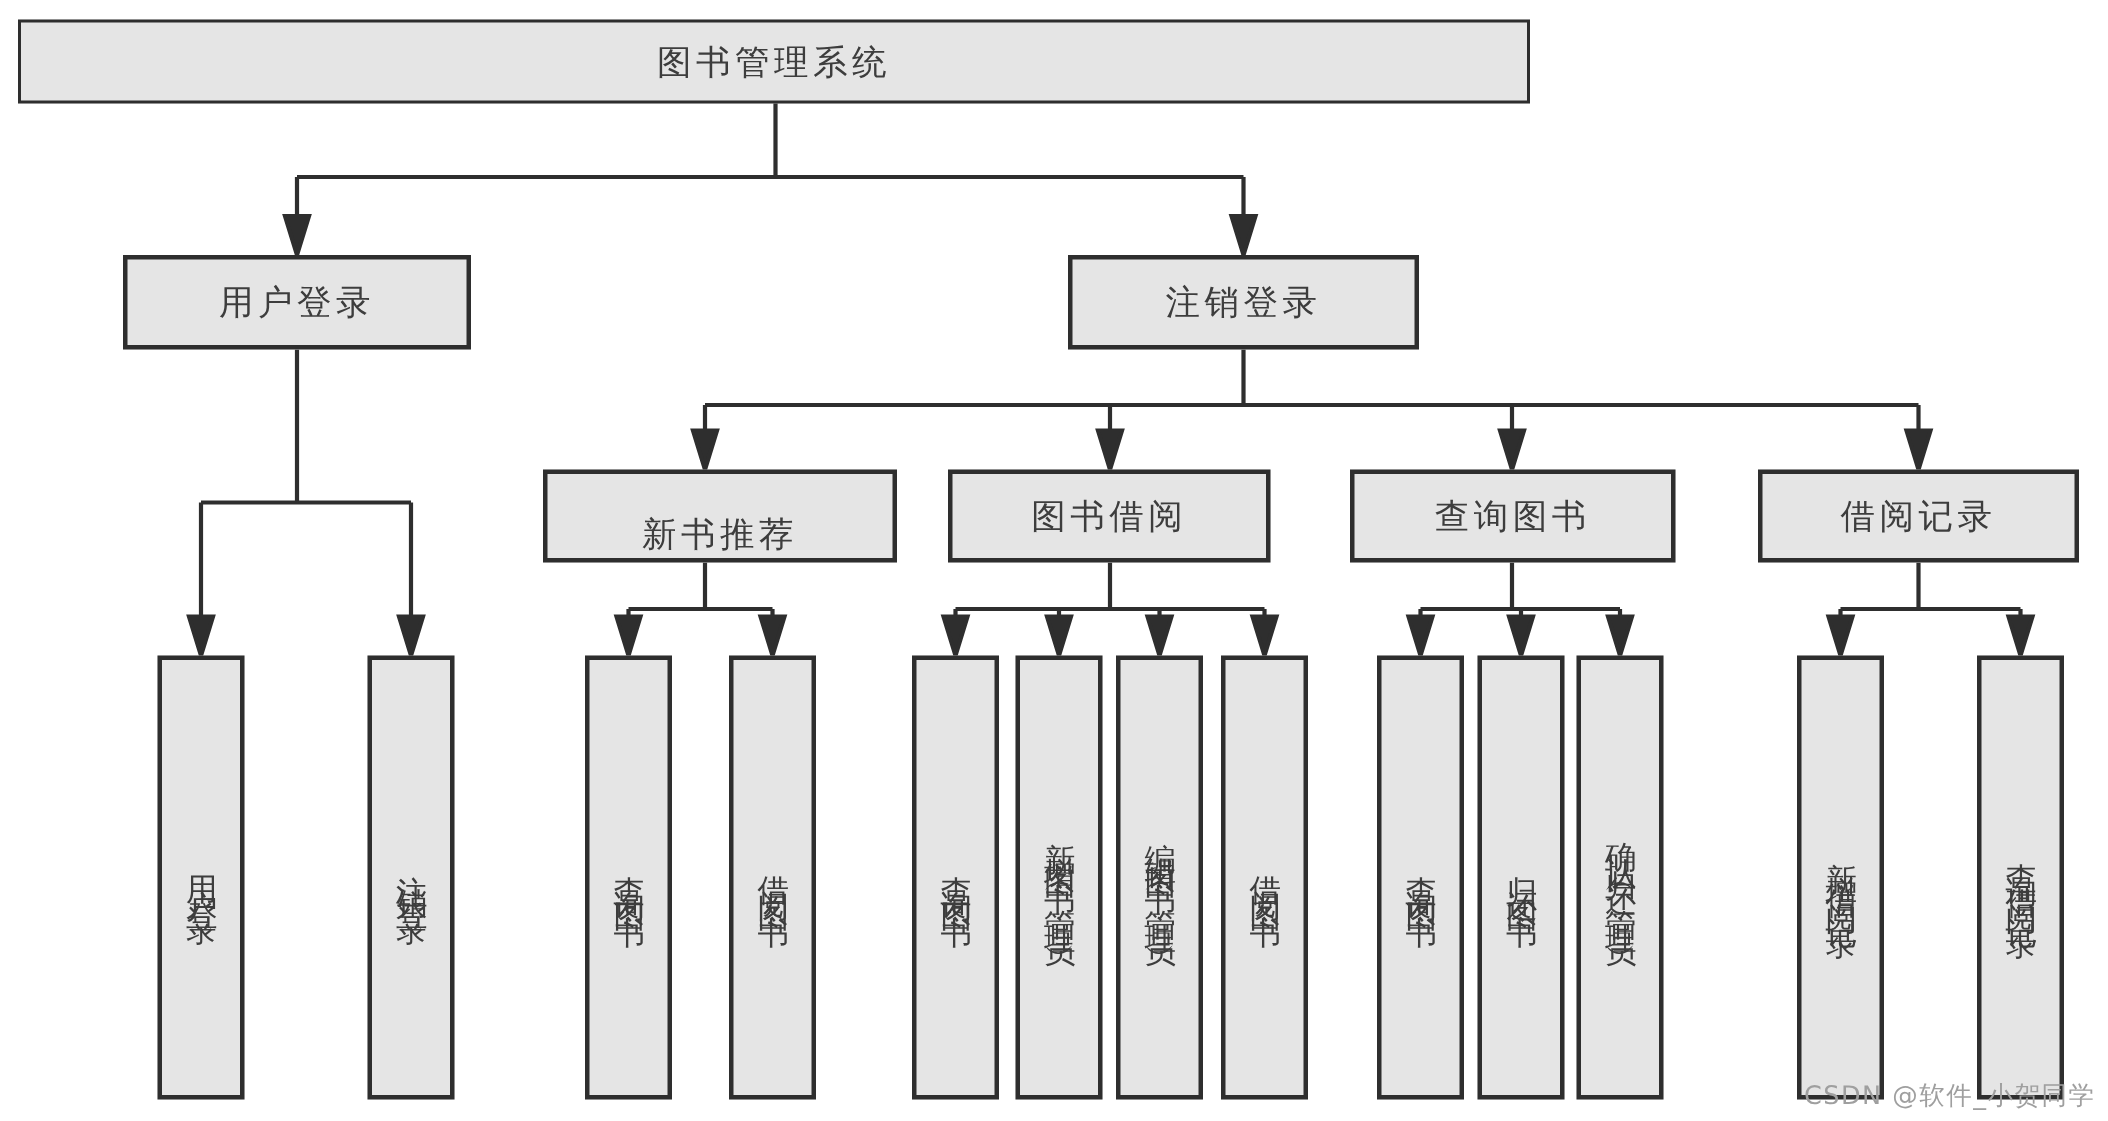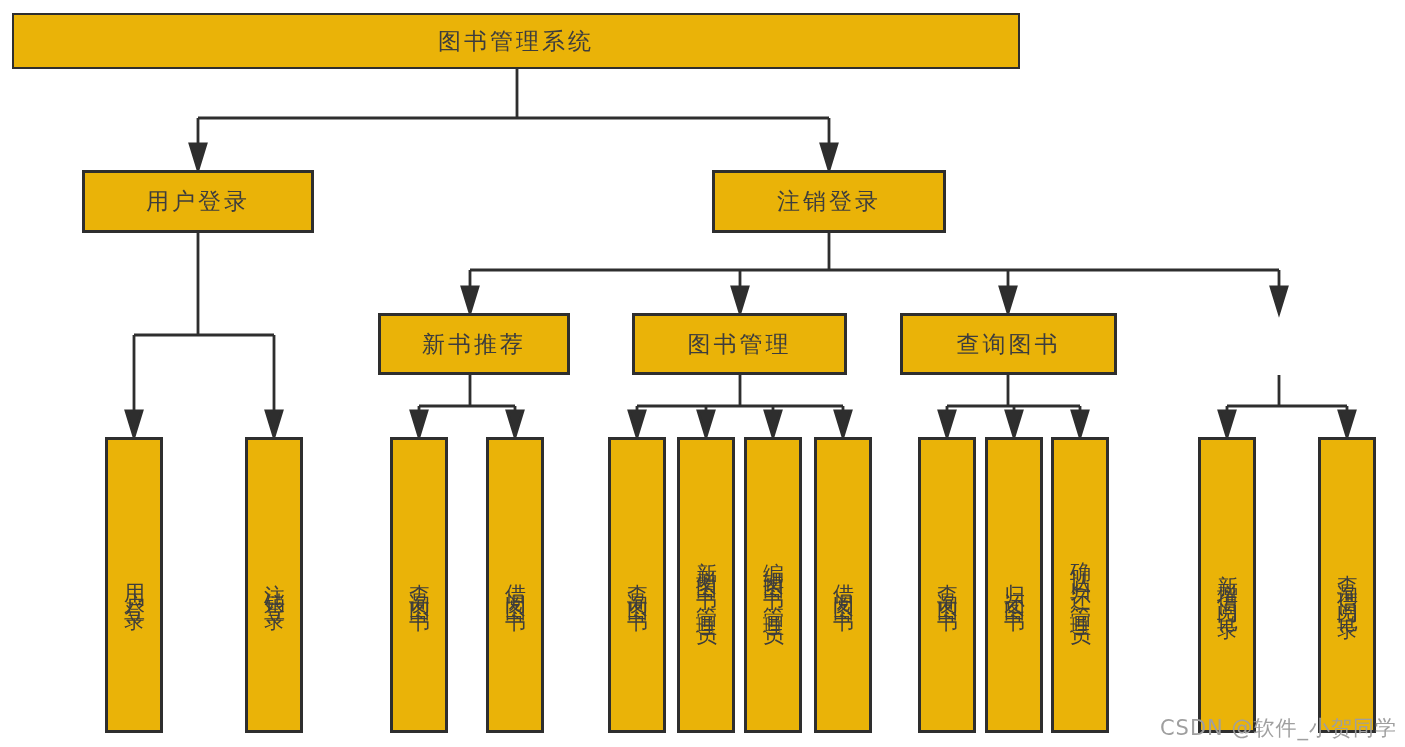--- a/index.html
+++ b/index.html
@@ -2,34 +2,34 @@
 <html><head>
 <meta charset="utf-8">
 <style>
   html,body{margin:0;padding:0;background:#ffffff;}
   .stage{
     position:relative;width:1405px;height:747px;background:#ffffff;
     font-family:"DejaVu Sans",sans-serif;overflow:hidden;
   }
   .connectors{position:absolute;left:0;top:0;z-index:1;}
   .box{
-    position:absolute;box-sizing:border-box;background:#eab308;
+    position:absolute;box-sizing:border-box;background:#e5e5e5;
     border:3px solid #2e2e2e;display:flex;align-items:center;justify-content:center;
     color:#3d3d3d;z-index:2;
   }
   .root{border-width:2px;}
   .hlabel{font-size:23px;letter-spacing:3px;white-space:nowrap;}
   .leaf{top:437px;width:58px;height:296px;}
   .vtext{
     writing-mode:vertical-rl;text-orientation:mixed;
     font-size:21px;letter-spacing:9px;line-height:1;white-space:nowrap;
   }
   .watermark{
     position:absolute;right:8px;bottom:5px;z-index:3;
-    color:#9f9f9f;font-size:21px;letter-spacing:1px;white-space:nowrap;
+    color:#9f9f9f;font-size:17px;letter-spacing:1px;white-space:nowrap;
   }
 </style>
 </head>
 <body>
 
 <div class="stage">
 
   <svg class="connectors" width="1405" height="747" viewBox="0 0 1405 747">
     <g stroke="#2e2e2e" stroke-width="2.8" fill="#2e2e2e">
       <path d="M517 68V118 M198 118H829 M198 118V150 M829 118V150" fill="none"></path>
@@ -77,28 +77,31 @@
     <span class="hlabel">图书管理系统</span>
   </div>
 
   <div class="box" style="left:82px;top:170px;width:232px;height:63px;">
     <span class="hlabel">用户登录</span>
   </div>
   <div class="box" style="left:712px;top:170px;width:234px;height:63px;">
     <span class="hlabel">注销登录</span>
   </div>
 
-  <div class="box" style="left:378px;top:313px;width:192px;height:62px;">
+  <div class="box" style="left:362px;top:313px;width:236px;height:62px;align-items:flex-end;">
     <span class="hlabel">新书推荐</span>
   </div>
   <div class="box" style="left:632px;top:313px;width:215px;height:62px;">
-    <span class="hlabel">图书管理</span>
+    <span class="hlabel">图书借阅</span>
   </div>
   <div class="box" style="left:900px;top:313px;width:217px;height:62px;">
     <span class="hlabel">查询图书</span>
+  </div>
+  <div class="box" style="left:1172px;top:313px;width:214px;height:62px;">
+    <span class="hlabel">借阅记录</span>
   </div>
 
   <div class="box leaf" style="left:105px;">
     <span class="vtext">用户登录</span>
   </div>
   <div class="box leaf" style="left:245px;">
     <span class="vtext">注销登录</span>
   </div>
 
   <div class="box leaf" style="left:390px;">

